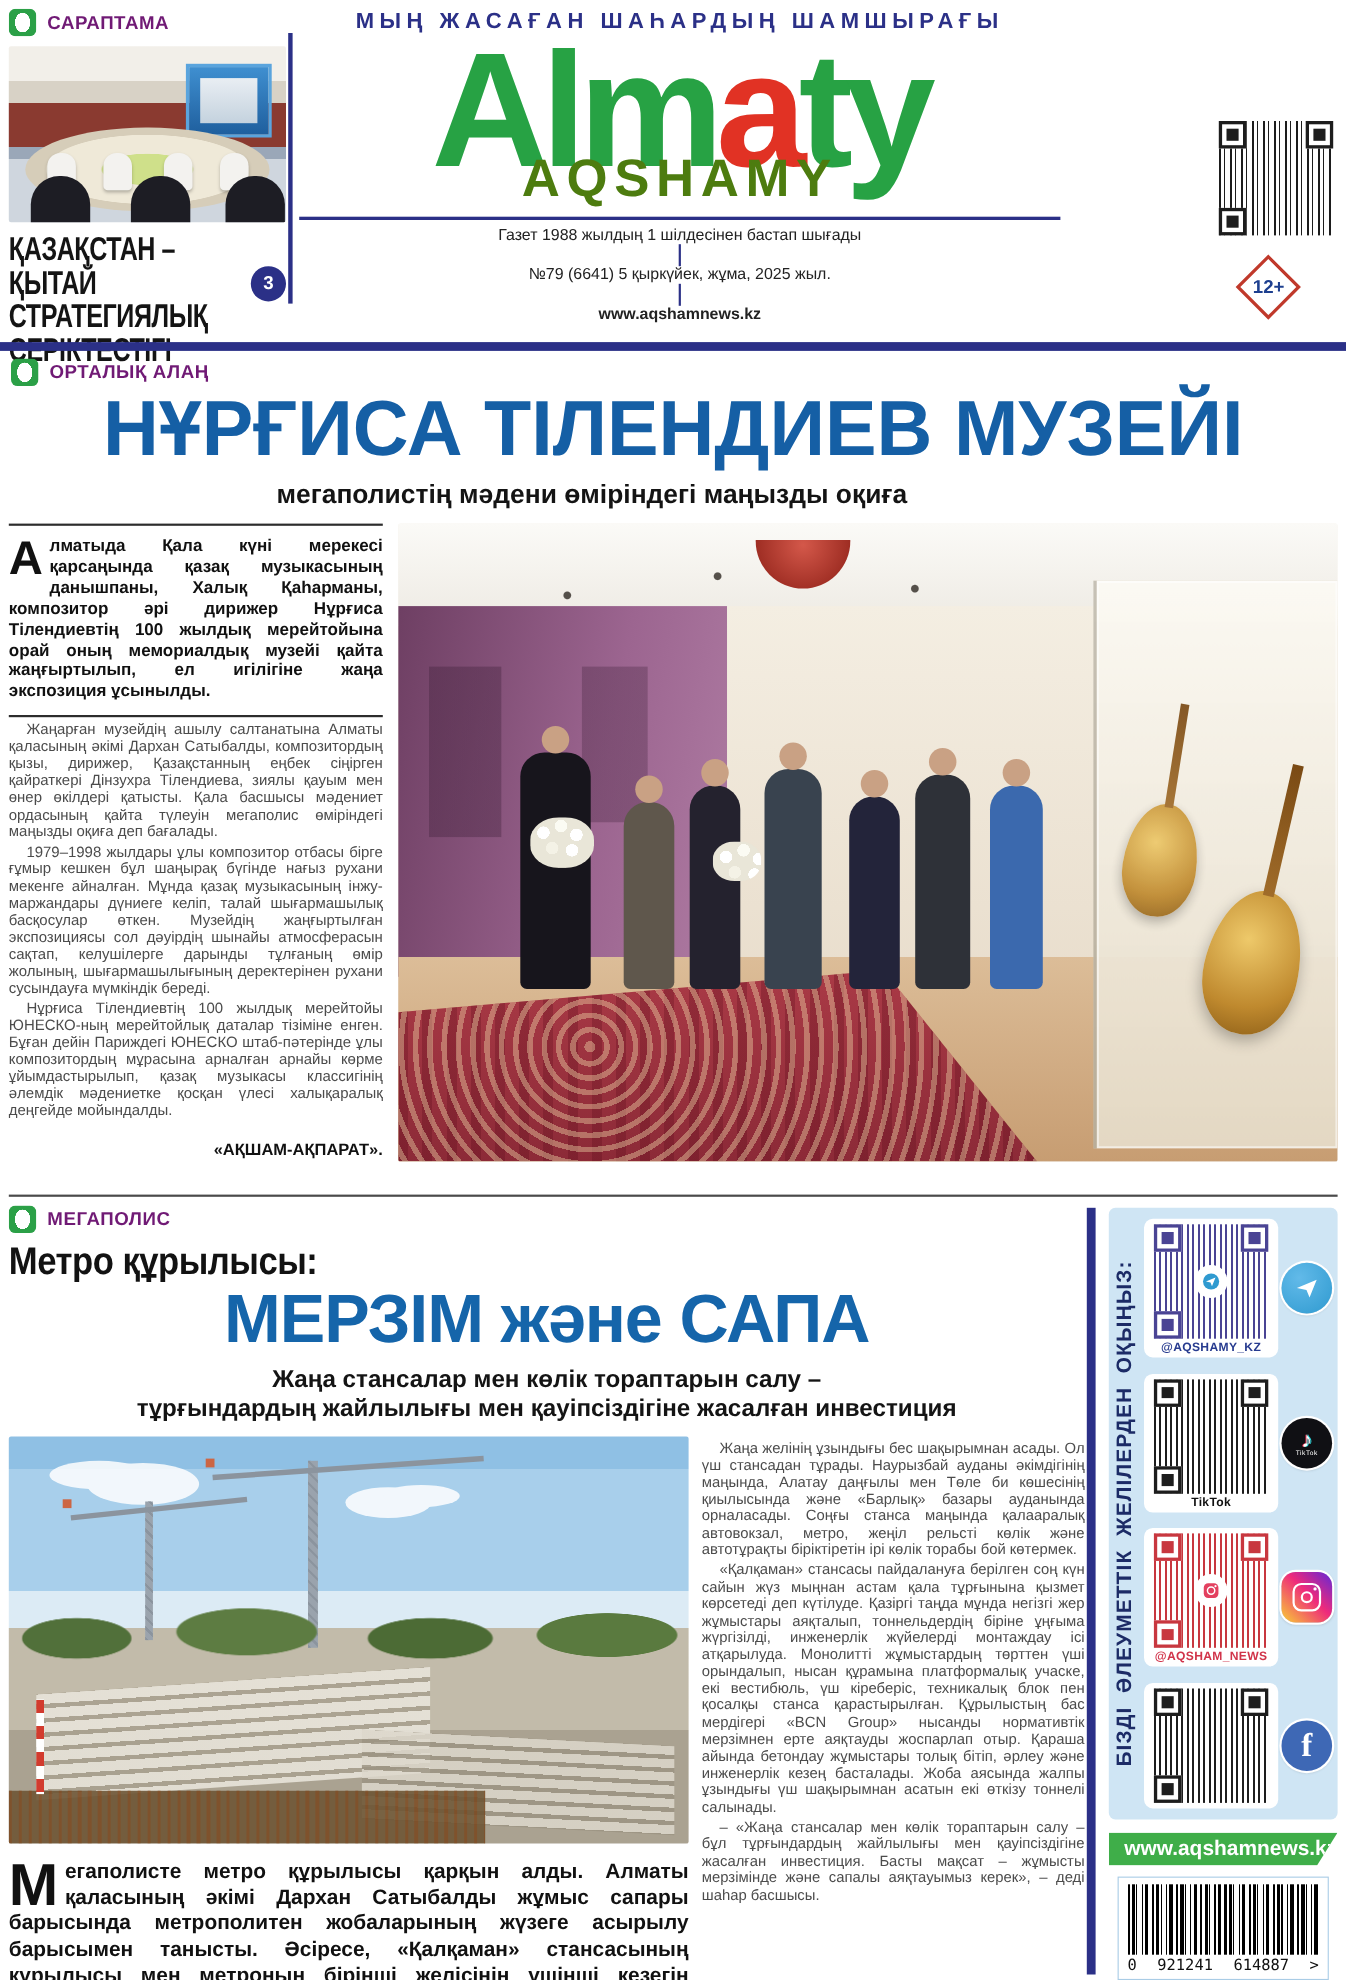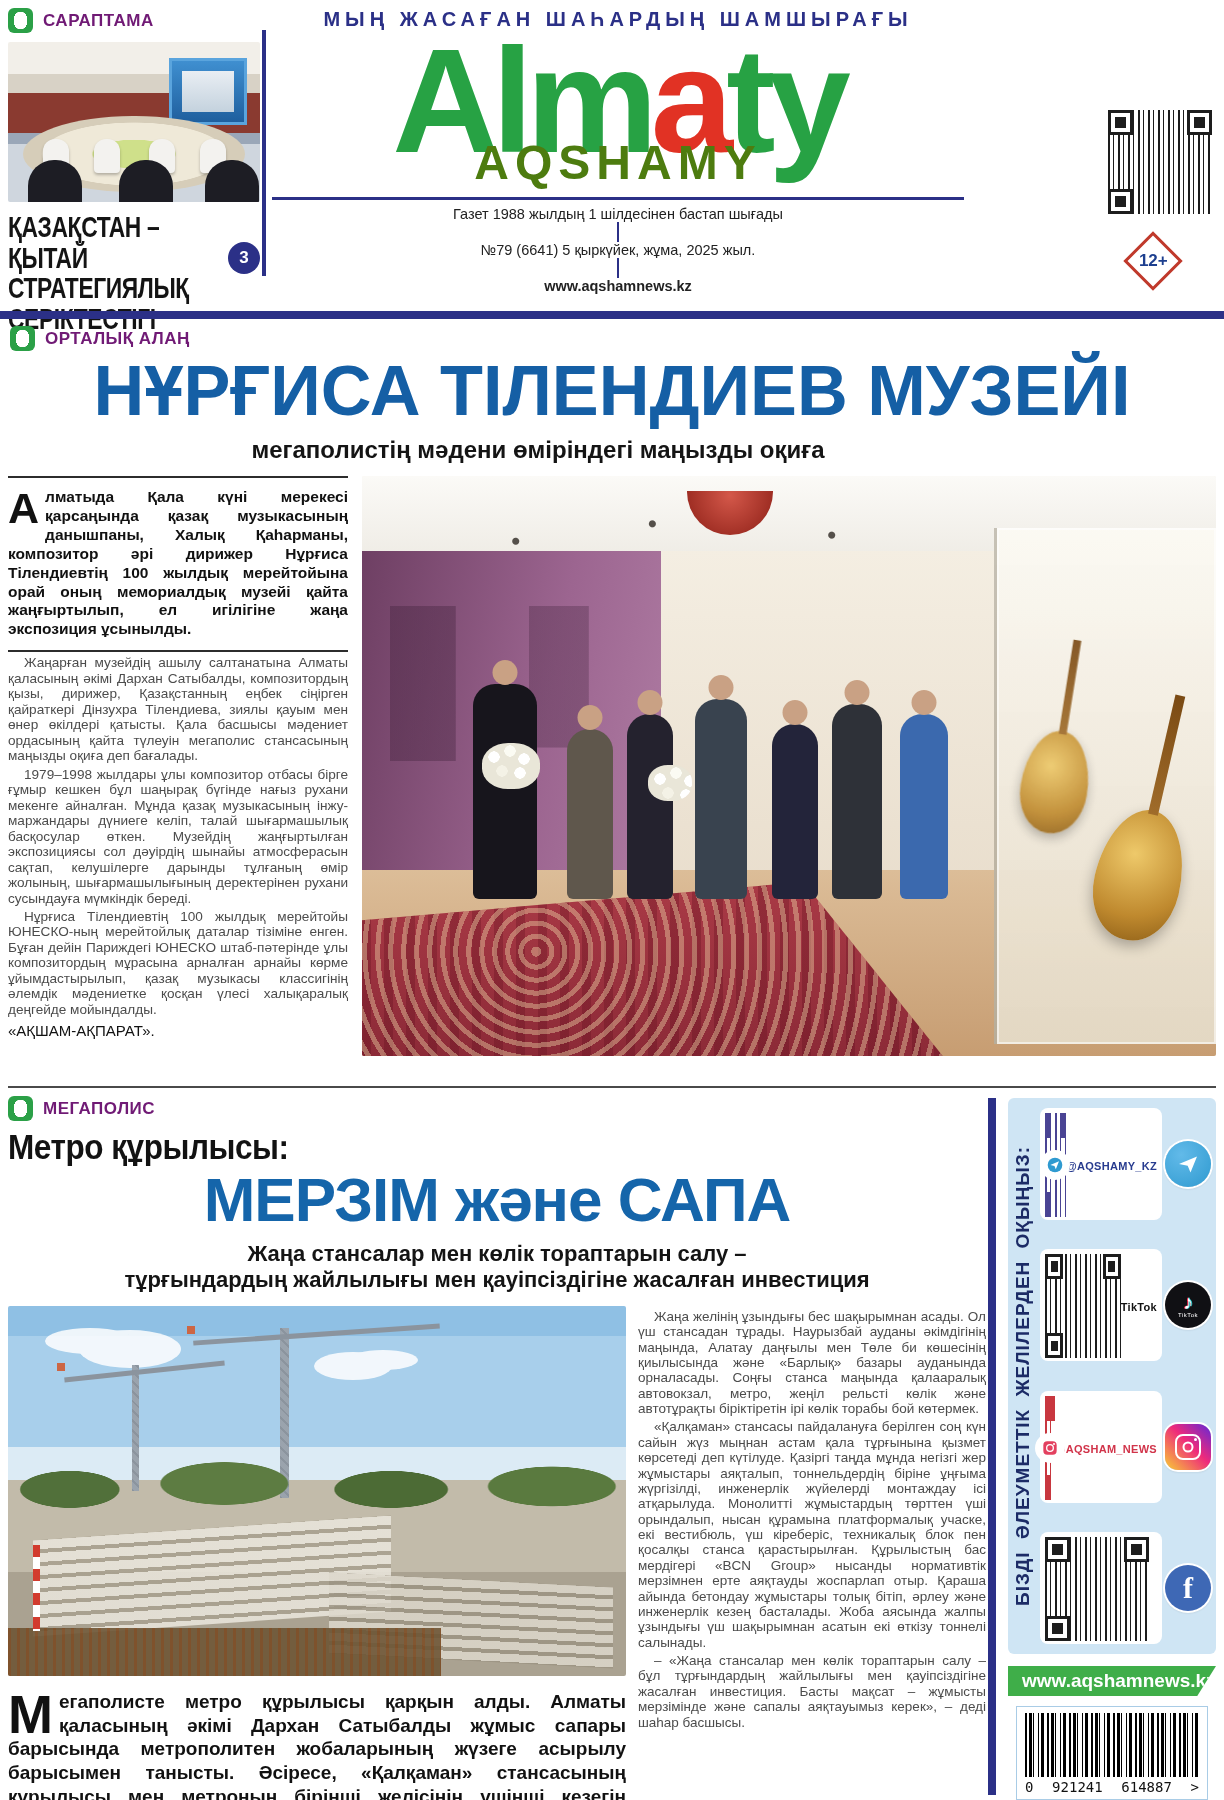--- a/index.html
+++ b/index.html
@@ -62,21 +62,21 @@
   .art1 .kicker { margin-left:2px; }
   .art1 h1 { margin-top:4px; text-align:center; color:#155fa5; font-size:71px; font-weight:bold; line-height:1;
     letter-spacing:0; transform:scaleX(.99); transform-origin:center; white-space:nowrap; }
   .subhead { width:1060px; text-align:center; font-size:24px; font-weight:bold; color:#141414; margin-top:10px; }
   .art1-body { display:flex; gap:14px; margin-top:12px; }
   .col-left { width:340px; flex:none; }
   .lead1 { border-top:2px solid #2c2c2c; border-bottom:2px solid #2c2c2c; padding:10px 0 11px;
     font-weight:bold; font-size:15.5px; line-height:1.22; color:#111; text-align:justify; }
   .dropcap { float:left; font-weight:bold; font-size:43px; line-height:.82; padding:3px 6px 0 0; color:#111; }
   .bodytext p { font-size:13.6px; line-height:1.14; color:#4c4c4c; text-align:justify; margin-top:3px; text-indent:16px; }
-  .byline { font-weight:normal; font-size:15px; color:#111; text-align:left; margin-top:5px; }
+  .byline { font-weight:bold; font-size:15px; color:#111; text-align:right; margin-top:20px; }
 
   .photo { position:relative; overflow:hidden; border-radius:2px; }
   .museum { flex:1; height:580px; background:linear-gradient(180deg,#f7f4ee 0 15%, #efe8de 15% 16%, #e7ddd2 16%); }
   .m-ceiling { position:absolute; top:0; left:0; right:0; height:15%;
     background:
       radial-gradient(circle 5px at 18% 75%, #55504a 0 3px, transparent 4px),
       radial-gradient(circle 5px at 34% 55%, #55504a 0 3px, transparent 4px),
       radial-gradient(circle 5px at 55% 68%, #55504a 0 3px, transparent 4px),
       linear-gradient(#fbfaf7,#eeebe4); }
   .m-dome { position:absolute; top:2.5%; left:38%; width:86px; height:44px; border-radius:0 0 86px 86px;
@@ -164,21 +164,21 @@
   .metro-lead .dropcap { font-size:54px; line-height:.8; }
 
   
   .side-bar-rule { position:absolute; left:988px; top:1098px; width:8px; height:697px; background:#2b3087; }
   .sidebar { position:absolute; left:1008px; top:1098px; width:208px; }
   .social-panel { position:relative; height:556px; background:#cfe5f4; border-radius:6px; display:flex; padding:10px 2px 10px 4px; }
   .v-label { writing-mode:vertical-rl; transform:rotate(180deg); font-weight:bold; font-size:19px; letter-spacing:1px;
     word-spacing:6px; color:#1c2b66; width:28px; text-align:center; flex:none; }
   .qr-rows { flex:1; display:flex; flex-direction:column; justify-content:space-between; }
   .qr-row { display:flex; align-items:center; gap:3px; }
-  .qr-card { background:#fff; border-radius:8px; padding:5px 5px 3px; width:122px; display:flex; flex-direction:row; align-items:center; }
+  .qr-card { background:#fff; border-radius:8px; padding:5px 5px 3px; width:122px; display:flex; flex-direction:column; align-items:center; }
   .qr-card .qr { width:104px; height:104px; }
   .qr-label { font-size:11px; font-weight:bold; margin-top:2px; letter-spacing:.3px; }
   .lbl-navy { color:#273b8f; } .lbl-black { color:#111; } .lbl-red { color:#d1344a; }
   .sicon { width:46px; height:46px; border-radius:50%; flex:none; display:flex; align-items:center; justify-content:center;
     box-shadow:0 0 0 2px #fff, 0 1px 3px rgba(0,0,0,.3); }
   .icon-telegram { background:radial-gradient(circle at 35% 30%, #62bae9, #2f9ad0); }
   .icon-tiktok { background:#101014; flex-direction:column; color:#fff; }
   .icon-tiktok .note { font-size:20px; line-height:1; text-shadow:1px 0 #2de2e6, -1px 0 #fe2c55; }
   .icon-tiktok .tt { font-size:6px; letter-spacing:.5px; }
   .icon-instagram { border-radius:13px; background:linear-gradient(45deg,#f9ce34,#ee2a7b 55%,#6228d7); position:relative; }
@@ -253,21 +253,21 @@
       <span>ОРТАЛЫҚ АЛАҢ</span>
     </div>
     <h1>НҰРҒИСА ТІЛЕНДИЕВ МУЗЕЙІ</h1>
     <div class="subhead">мегаполистің мәдени өміріндегі маңызды оқиға</div>
     <div class="art1-body">
       <div class="col-left">
         <div class="lead1">
           <span class="dropcap">А</span><span>лматыда Қала күні мерекесі қарсаңында қазақ музыкасының данышпаны, Халық Қаһарманы, композитор әрі дирижер Нұрғиса Тілендиевтің 100 жылдық мерейтойына орай оның мемориалдық музейі қайта жаңғыртылып, ел игілігіне жаңа экспозиция ұсынылды.</span>
         </div>
         <div class="bodytext">
-          <p>Жаңарған музейдің ашылу салтанатына Алматы қаласының әкімі Дархан Сатыбалды, композитордың қызы, дирижер, Қазақстанның еңбек сіңірген қайраткері Дінзухра Тілендиева, зиялы қауым мен өнер өкілдері қатысты. Қала басшысы мәдениет ордасының қайта түлеуін мегаполис стансасының маңызды оқиға деп бағалады.</p>
+          <p>Жаңарған музейдің ашылу салтанатына Алматы қаласының әкімі Дархан Сатыбалды, композитордың қызы, дирижер, Қазақстанның еңбек сіңірген қайраткері Дінзухра Тілендиева, зиялы қауым мен өнер өкілдері қатысты. Қала басшысы мәдениет ордасының қайта түлеуін мегаполис өміріндегі маңызды оқиға деп бағалады.</p>
           <p>1979–1998 жылдары ұлы композитор отбасы бірге ғұмыр кешкен бұл шаңырақ бүгінде нағыз рухани мекенге айналған. Мұнда қазақ музыкасының інжу-маржандары дүниеге келіп, талай шығармашылық басқосулар өткен. Музейдің жаңғыртылған экспозициясы сол дәуірдің шынайы атмосферасын сақтап, келушілерге дарынды тұлғаның өмір жолының, шығармашылығының деректерінен рухани сусындауға мүмкіндік береді.</p>
           <p>Нұрғиса Тілендиевтің 100 жылдық мерейтойы ЮНЕСКО-ның мерейтойлық даталар тізіміне енген. Бұған дейін Париждегі ЮНЕСКО штаб-пәтерінде ұлы композитордың мұрасына арналған арнайы көрме ұйымдастырылып, қазақ музыкасы классигінің әлемдік мәдениетке қосқан үлесі халықаралық деңгейде мойындалды.</p>
         </div>
         <div class="byline">«АҚШАМ-АҚПАРАТ».</div>
       </div>
       <div class="photo museum">
         <div class="m-ceiling"></div>
         <div class="m-dome"></div>
         <div class="m-wall-left"></div>
         <div class="m-wall-right"></div>

